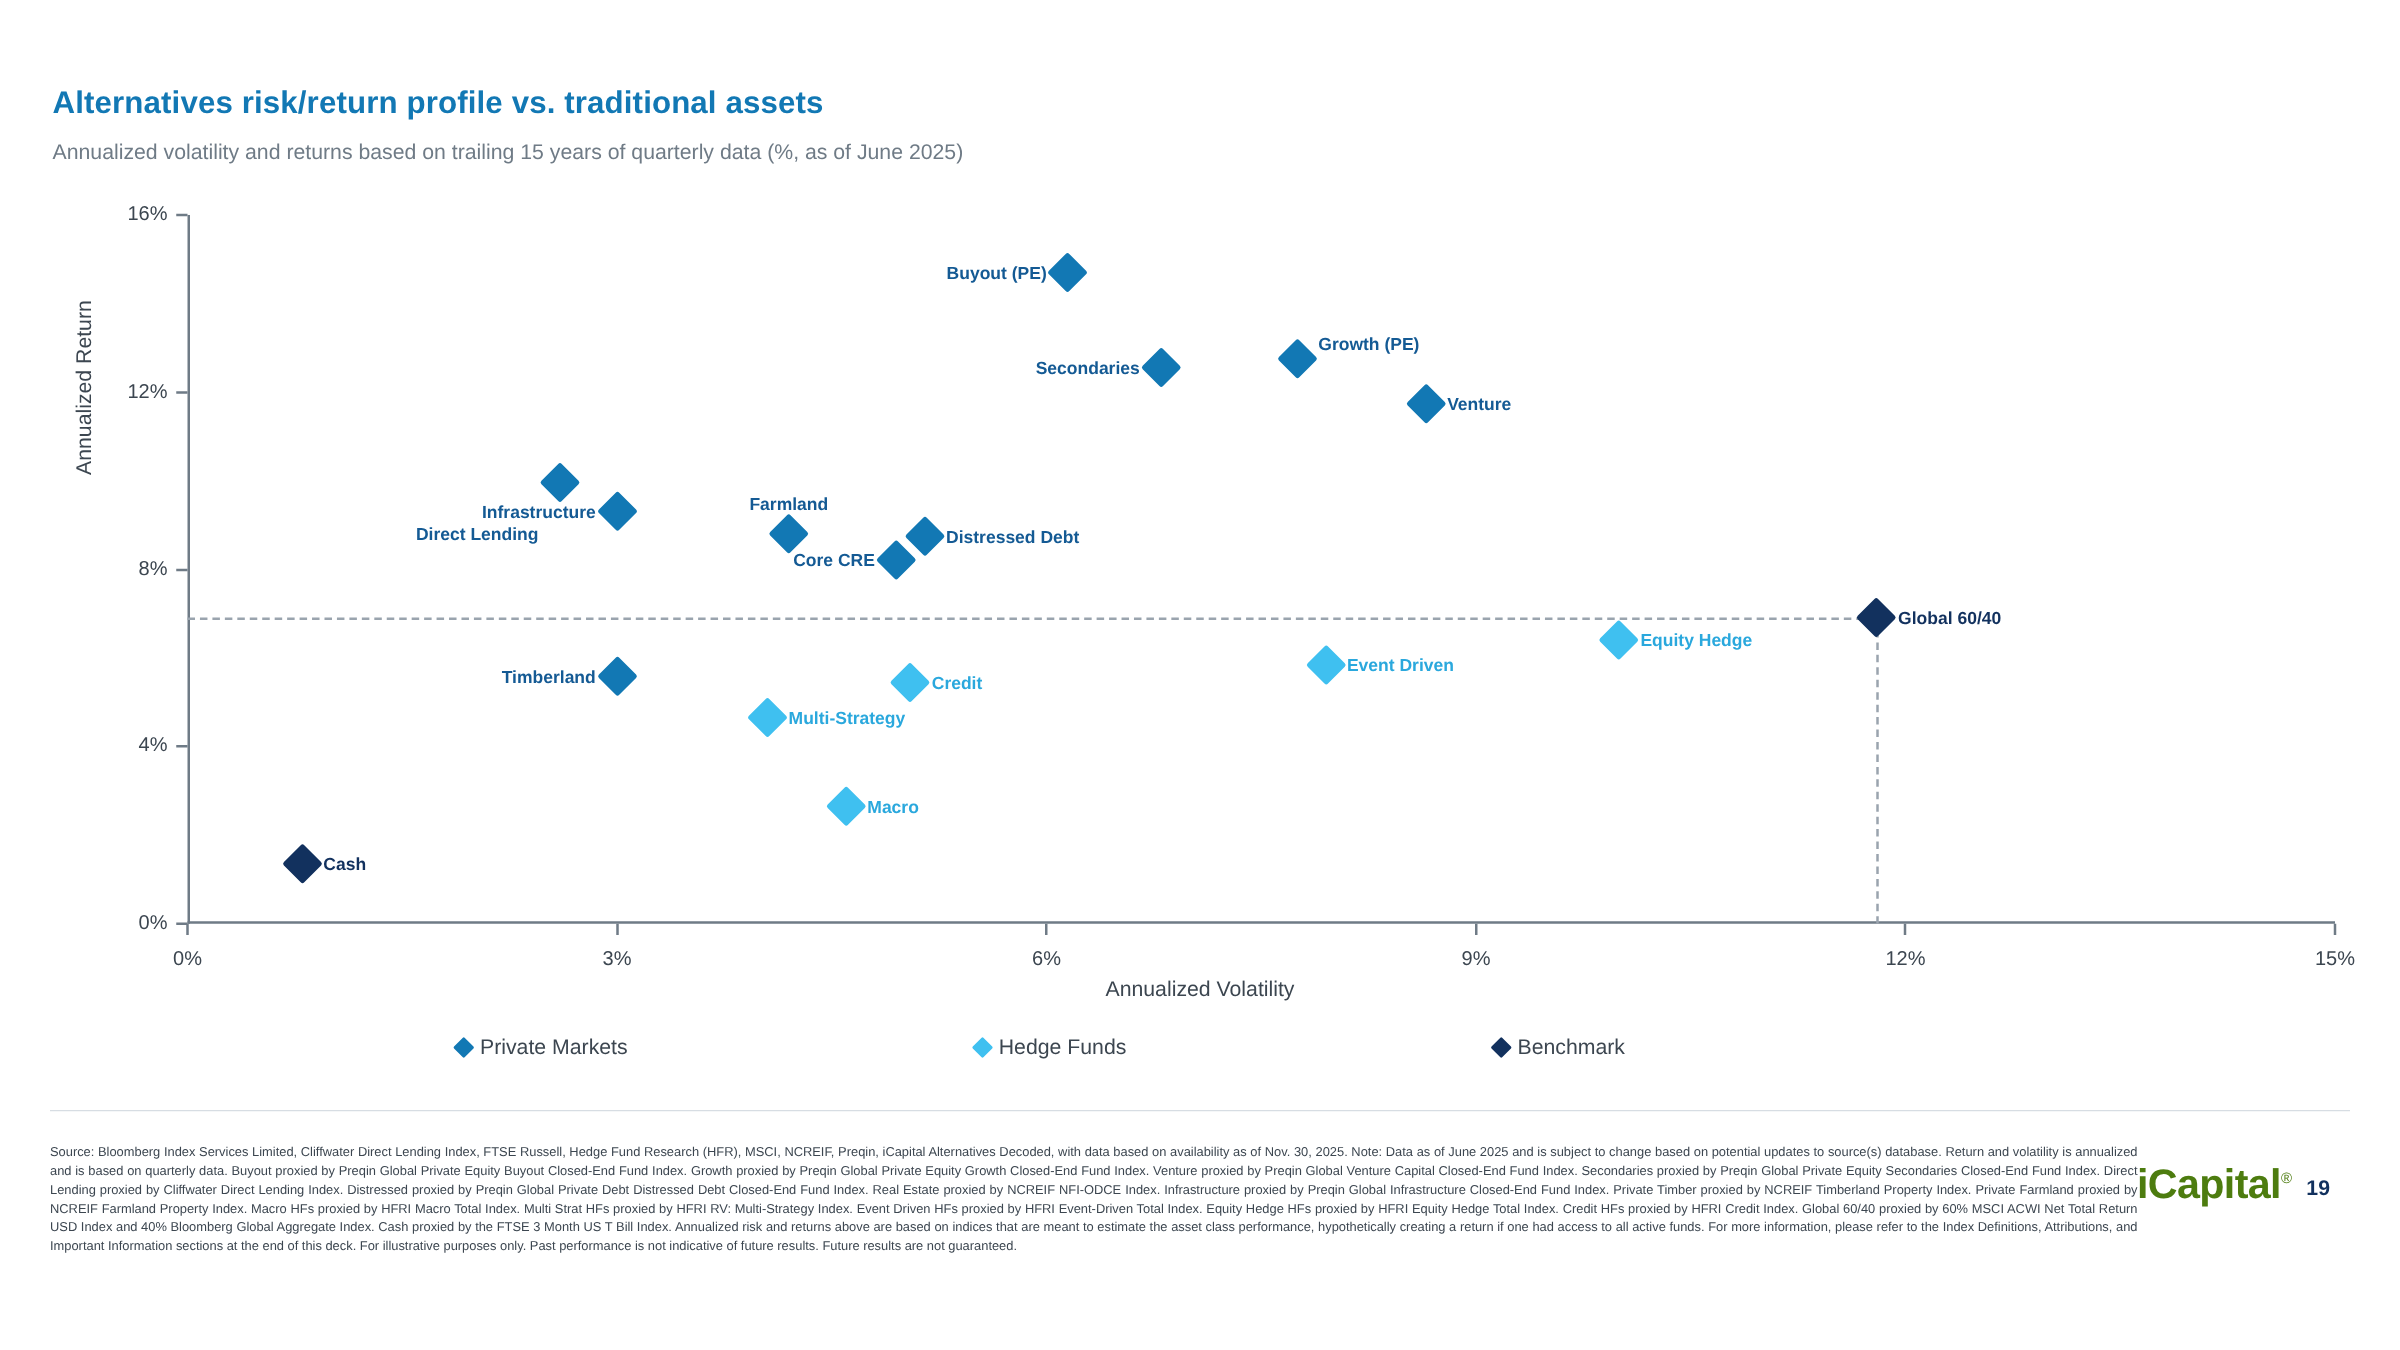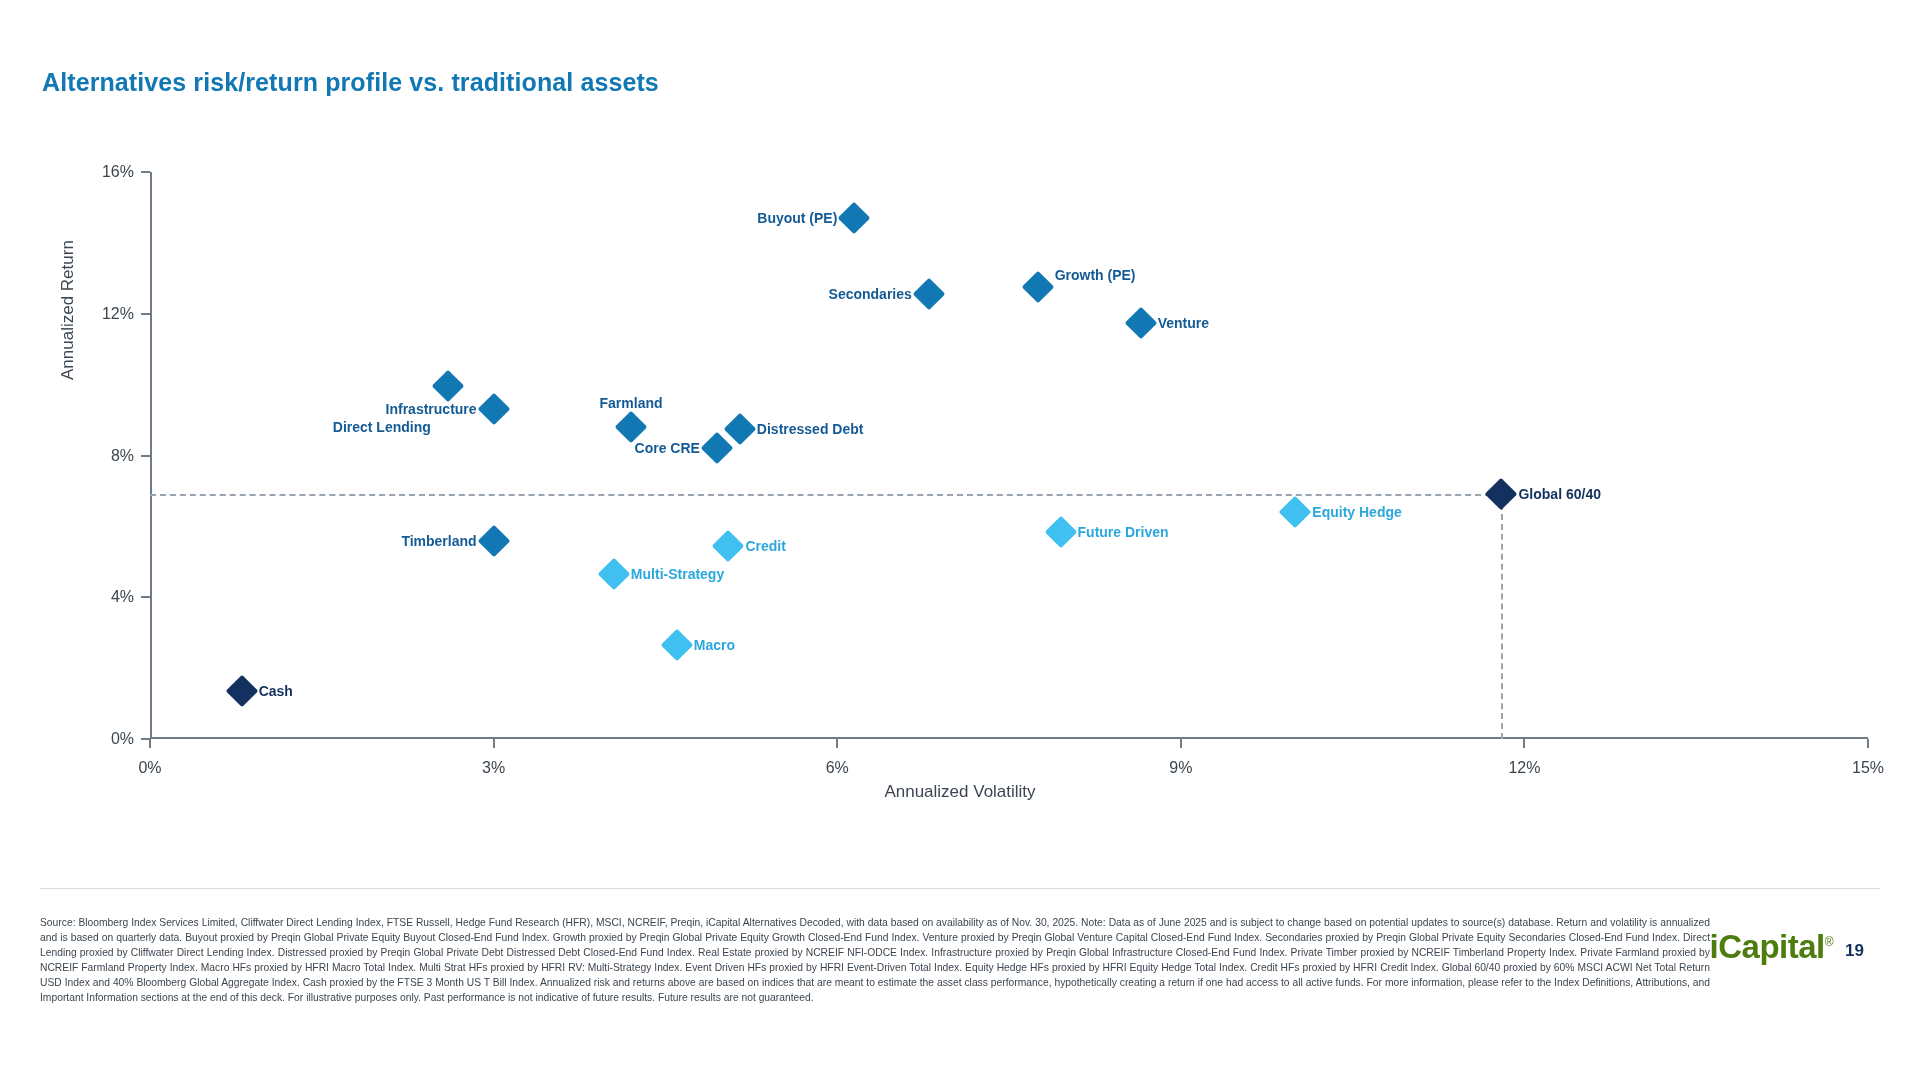--- a/index.html
+++ b/index.html
@@ -215,20 +215,21 @@
     color: #12315e;
     margin-bottom: 5px;
   }
 </style>
 </head>
 <body>
 
 <div class="page">
 
   <div id="chart-title">Alternatives risk/return profile vs. traditional assets</div>
+  <div id="chart-subtitle">Annualized volatility and returns based on trailing 15 years of quarterly data (%, as of June 2025)</div>
 
   <div id="y-axis-title">Annualized Return</div>
   <div id="x-axis-title">Annualized Volatility</div>
 
   <div id="plot-area">
     <div class="axis-line" id="y-axis-line"></div>
     <div class="axis-line" id="x-axis-line"></div>
     <div id="ticks-y">
         <div class="tick-mark y-tick" style="top: 566px;"></div>
         <div class="y-tick-label" style="top: 567px;">0%</div>
@@ -276,34 +277,48 @@
         <div class="pt-label private above" style="left: 481.04px; top: 239.15px;">Farmland</div>
         <div class="pt private" title="Distressed Debt" style="left: 589.847px; top: 256.922px;"></div>
         <div class="pt-label private right" style="left: 606.847px; top: 256.922px;">Distressed Debt</div>
         <div class="pt private" title="Core CRE" style="left: 566.94px; top: 276.413px;"></div>
         <div class="pt-label private left" style="left: 549.94px; top: 276.413px;">Core CRE</div>
         <div class="pt private" title="Timberland" style="left: 343.6px; top: 368.55px;"></div>
         <div class="pt-label private left" style="left: 326.6px; top: 368.55px;">Timberland</div>
         <div class="pt hedge" title="Equity Hedge" style="left: 1145.33px; top: 340.2px;"></div>
         <div class="pt-label hedge right" style="left: 1162.33px; top: 340.2px;">Equity Hedge</div>
         <div class="pt hedge" title="Event Driven" style="left: 910.54px; top: 359.691px;"></div>
-        <div class="pt-label hedge right" style="left: 927.54px; top: 359.691px;">Future Driven</div>
+        <div class="pt-label hedge right" style="left: 927.54px; top: 359.691px;">Event Driven</div>
         <div class="pt hedge" title="Credit" style="left: 578.393px; top: 373.866px;"></div>
         <div class="pt-label hedge right" style="left: 595.393px; top: 373.866px;">Credit</div>
         <div class="pt hedge" title="Multi-Strategy" style="left: 463.86px; top: 402.216px;"></div>
         <div class="pt-label hedge right" style="left: 480.86px; top: 402.216px;">Multi-Strategy</div>
         <div class="pt hedge" title="Macro" style="left: 526.853px; top: 473.091px;"></div>
         <div class="pt-label hedge right" style="left: 543.853px; top: 473.091px;">Macro</div>
         <div class="pt bench" title="Global 60/40" style="left: 1351.49px; top: 322.481px;"></div>
         <div class="pt-label bench right" style="left: 1368.49px; top: 322.481px;">Global 60/40</div>
         <div class="pt bench" title="Cash" style="left: 91.6267px; top: 519.159px;"></div>
         <div class="pt-label bench right" style="left: 108.627px; top: 519.159px;">Cash</div>
       </div>
   </div>
 
+  <div id="legend">
+      <div class="legend-item" style="left: 215px;">
+        <div class="legend-swatch" style="background: rgb(18, 120, 180);"></div>
+        <span>Private Markets</span>
+      </div>
+      <div class="legend-item" style="left: 630px;">
+        <div class="legend-swatch" style="background: rgb(63, 192, 240);"></div>
+        <span>Hedge Funds</span>
+      </div>
+      <div class="legend-item" style="left: 1045px;">
+        <div class="legend-swatch" style="background: rgb(18, 49, 94);"></div>
+        <span>Benchmark</span>
+      </div>
+    </div>
 
   <div id="footer-rule"></div>
   <div id="footnote">Source: Bloomberg Index Services Limited, Cliffwater Direct Lending Index, FTSE Russell, Hedge Fund Research (HFR), MSCI, NCREIF, Preqin, iCapital Alternatives Decoded, with data based on availability as of Nov. 30, 2025. Note: Data as of June 2025 and is subject to change based on potential updates to source(s) database. Return and volatility is annualized and is based on quarterly data. Buyout proxied by Preqin Global Private Equity Buyout Closed-End Fund Index. Growth proxied by Preqin Global Private Equity Growth Closed-End Fund Index. Venture proxied by Preqin Global Venture Capital Closed-End Fund Index. Secondaries proxied by Preqin Global Private Equity Secondaries Closed-End Fund Index. Direct Lending proxied by Cliffwater Direct Lending Index. Distressed proxied by Preqin Global Private Debt Distressed Debt Closed-End Fund Index. Real Estate proxied by NCREIF NFI-ODCE Index. Infrastructure proxied by Preqin Global Infrastructure Closed-End Fund Index. Private Timber proxied by NCREIF Timberland Property Index. Private Farmland proxied by NCREIF Farmland Property Index. Macro HFs proxied by HFRI Macro Total Index. Multi Strat HFs proxied by HFRI RV: Multi-Strategy Index. Event Driven HFs proxied by HFRI Event-Driven Total Index. Equity Hedge HFs proxied by HFRI Equity Hedge Total Index. Credit HFs proxied by HFRI Credit Index. Global 60/40 proxied by 60% MSCI ACWI Net Total Return USD Index and 40% Bloomberg Global Aggregate Index. Cash proxied by the FTSE 3 Month US T Bill Index. Annualized risk and returns above are based on indices that are meant to estimate the asset class performance, hypothetically creating a return if one had access to all active funds. For more information, please refer to the Index Definitions, Attributions, and Important Information sections at the end of this deck. For illustrative purposes only. Past performance is not indicative of future results. Future results are not guaranteed.</div>
 
   <div id="brand">
     <div id="brand-logo">
       <span>iCapital</span><span class="tm">®</span>
     </div>
     <div id="page-number">19</div>
   </div>

